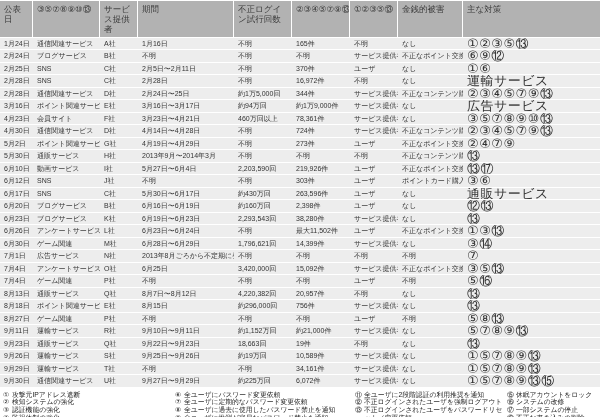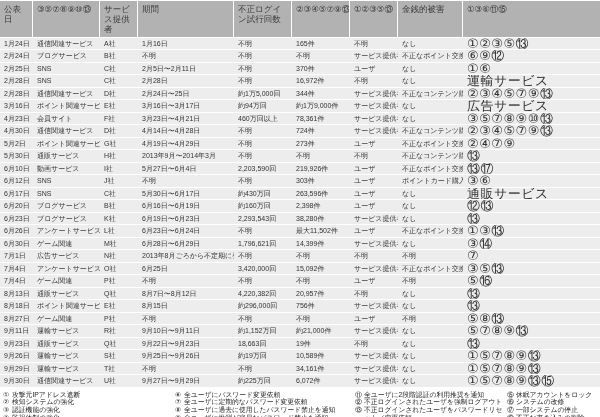--- a/index.html
+++ b/index.html
@@ -48,21 +48,21 @@
   <thead>
       <tr>
         <th>公表日</th>
         <th>③⑤⑦⑧⑨⑩⑬</th>
         <th>サービス提供者</th>
         <th>期間</th>
         <th>不正ログイン試行回数</th>
         <th>②③④⑤⑦⑨⑬</th>
         <th>①②③⑤⑬</th>
         <th>金銭的被害</th>
-        <th>①③⑥⑪⑮</th>
+        <th>主な対策</th>
       </tr>
     </thead>
   <tbody>
       <tr>
         <td>1月24日</td>
         <td>通信関連サービス</td>
         <td>A社</td>
         <td>1月16日</td>
         <td>不明</td>
         <td>165件</td>

